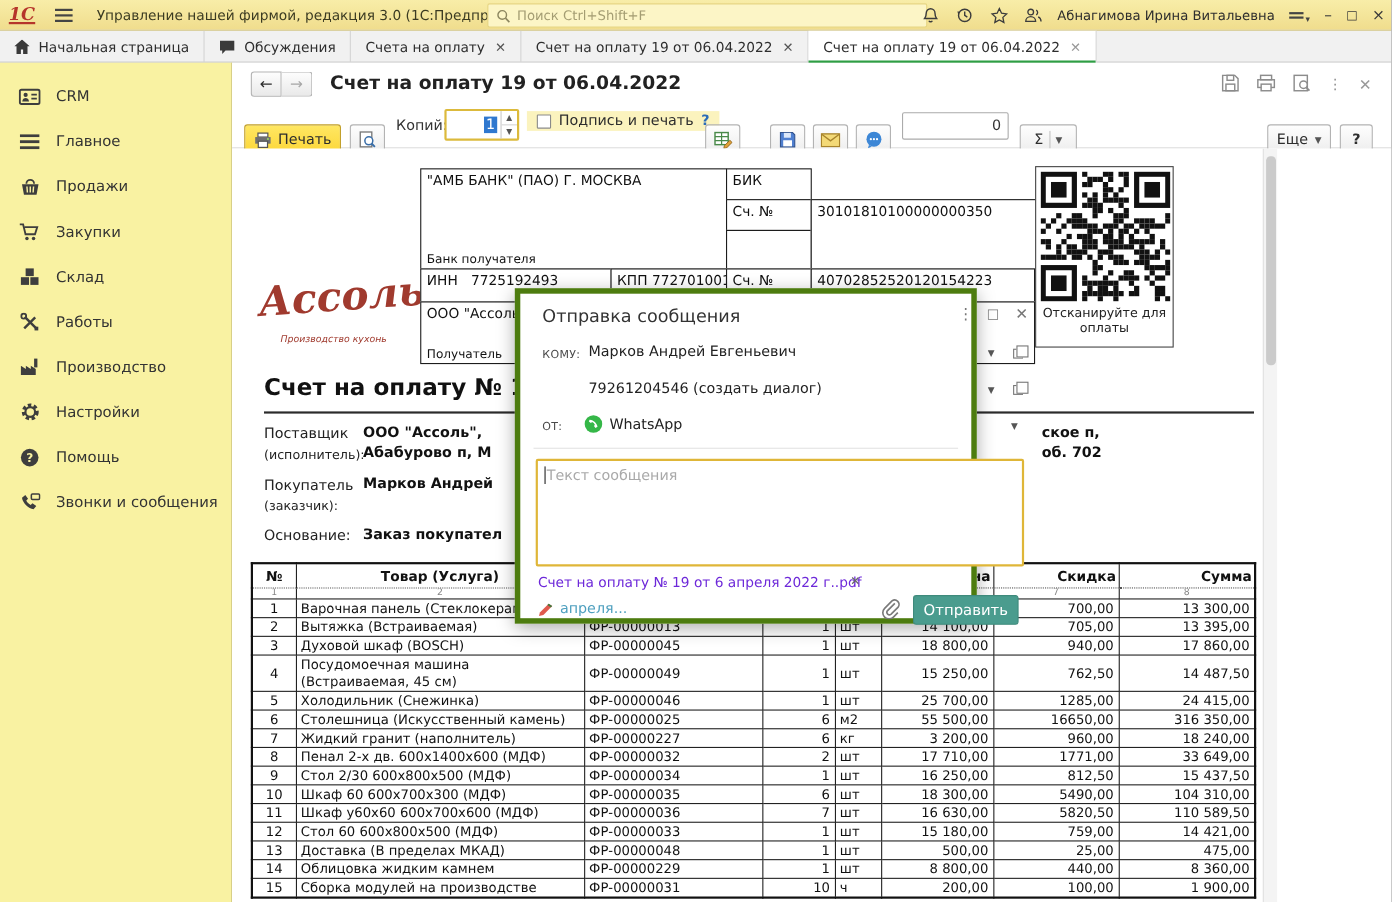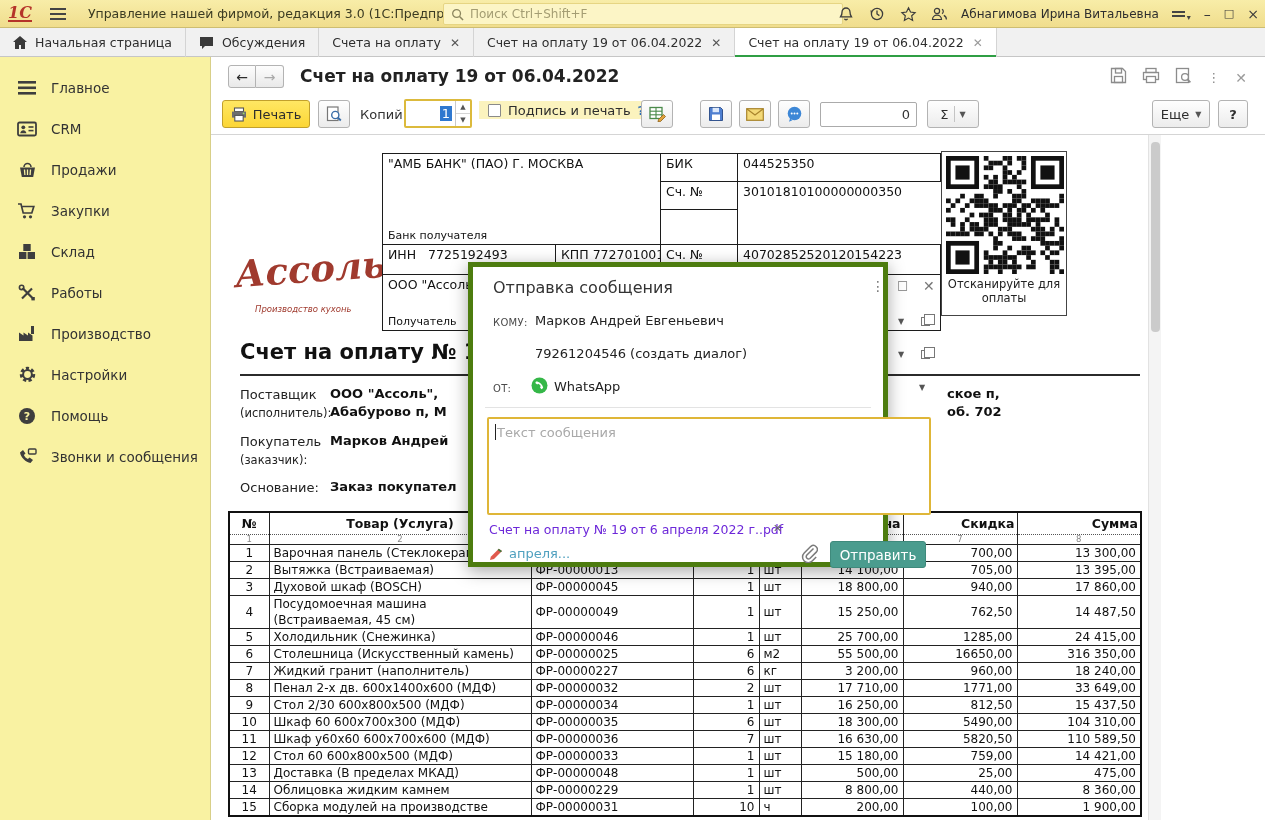--- a/index.html
+++ b/index.html
@@ -52,21 +52,21 @@
   .hbtn{width:28px;height:23px;border:1px solid #b3b3b3;background:linear-gradient(#fdfdfd,#e9e9e9);
     display:flex;align-items:center;justify-content:center;font-size:14px;cursor:pointer;}
   .hbtn.back{border-radius:3px 0 0 3px;color:#2b2b2b;}
   .hbtn.fwd{border-radius:0 3px 3px 0;border-left:none;color:#a8a8a8;}
   .formtitle{position:absolute;left:89px;top:9px;font-size:17px;font-weight:600;color:#222;white-space:nowrap;}
   .nav-icos{position:absolute;right:18px;top:10px;display:flex;gap:15px;align-items:center;color:#8c8c8c;}
   .nav-icos .dots{font-size:13px;color:#8c8c8c;cursor:pointer;letter-spacing:0;}
   .nav-icos .x{font-size:14px;color:#9a9a9a;cursor:pointer;}
 
   .cmdbar{position:relative;height:40px;border-bottom:1px solid #d5d5d5;}
-  .cbtn{position:absolute;top:5px;height:28px;border:1px solid #b3b3b3;border-radius:3px;
+  .cbtn{position:absolute;top:18px;height:28px;border:1px solid #b3b3b3;border-radius:3px;
     background:linear-gradient(#fefefe,#ececec);display:flex;align-items:center;justify-content:center;
     font-size:13px;color:#2d2d2d;cursor:pointer;}
   .btn-print{left:11px;width:88px;background:linear-gradient(#ffe763,#fcd636);border-color:#c2a02c;gap:6px;font-weight:400;}
   .btn-preview{left:107px;width:32px;}
   .lbl-copies{position:absolute;left:149px;top:12px;font-size:13px;}
   .spinner{position:absolute;left:193px;top:4px;width:68px;height:29px;border:2px solid #dcba3c;border-radius:2px;
     background:#fff;display:flex;align-items:stretch;}
   .spin-val{flex:1;display:flex;align-items:center;justify-content:flex-end;padding-right:3px;font-size:13px;}
   .spin-val .sel{background:#2f78cf;color:#fff;padding:0 2px;}
   .spin-arr{width:15px;border-left:1px solid #c9c9c9;display:flex;flex-direction:column;}
@@ -237,39 +237,39 @@
     </div>
     <div class="tab active">
       <span>Счет на оплату 19 от 06.04.2022</span>
       <span class="tclose" style="color:#999;">✕</span>
     </div>
   </nav>
 
   <aside class="sidebar">
     <div class="sb-item">
       <span class="sb-ic">
-          <svg width="18" height="14" viewBox="0 0 18 14">
-            <rect width="18" height="2.6" fill="#3e3e3e"></rect>
-            <rect y="5.5" width="18" height="2.6" fill="#3e3e3e"></rect>
-            <rect y="11" width="18" height="2.6" fill="#3e3e3e"></rect>
-          </svg>
-        </span>
-      <span>Главное</span>
-    </div>
-    <div class="sb-item">
-      <span class="sb-ic">
           <svg width="20" height="16" viewBox="0 0 20 16">
             <rect x="1" y="1.5" width="18" height="13" rx="1.5" fill="none" stroke="#3e3e3e" stroke-width="1.8"></rect>
             <circle cx="6.3" cy="6.3" r="1.9" fill="#3e3e3e"></circle>
             <path d="M3.2 12.2c.4-2 1.6-3 3.1-3s2.7 1 3.1 3z" fill="#3e3e3e"></path>
             <line x1="11.5" y1="6" x2="16.5" y2="6" stroke="#3e3e3e" stroke-width="1.6"></line>
             <line x1="11.5" y1="9.6" x2="16.5" y2="9.6" stroke="#3e3e3e" stroke-width="1.6"></line>
           </svg>
         </span>
       <span>CRM</span>
+    </div>
+    <div class="sb-item">
+      <span class="sb-ic">
+          <svg width="18" height="14" viewBox="0 0 18 14">
+            <rect width="18" height="2.6" fill="#3e3e3e"></rect>
+            <rect y="5.5" width="18" height="2.6" fill="#3e3e3e"></rect>
+            <rect y="11" width="18" height="2.6" fill="#3e3e3e"></rect>
+          </svg>
+        </span>
+      <span>Главное</span>
     </div>
     <div class="sb-item">
       <span class="sb-ic">
           <svg width="19" height="18" viewBox="0 0 19 18">
             <path d="M6 6a3.5 3.5 0 0 1 7 0" fill="none" stroke="#3e3e3e" stroke-width="1.6"></path>
             <path d="M2 6.5h15l-1.8 9.5H3.8z" fill="#3e3e3e"></path>
             <line x1="6.5" y1="8.5" x2="6.9" y2="14" stroke="#f9f2a2" stroke-width="1.3"></line>
             <line x1="9.5" y1="8.5" x2="9.5" y2="14" stroke="#f9f2a2" stroke-width="1.3"></line>
             <line x1="12.5" y1="8.5" x2="12.1" y2="14" stroke="#f9f2a2" stroke-width="1.3"></line>
           </svg>
@@ -457,21 +457,20 @@
     <div class="docarea">
 
       <div class="asslogo">Ассоль</div>
       <div class="asstag">Производство кухонь</div>
 
       <div class="bcell" style="left:171px;top:18px;width:279px;height:92px;">
         <span>"АМБ БАНК" (ПАО) Г. МОСКВА</span>
         <span class="sub">Банк получателя</span>
       </div>
       <div class="bcell" style="left:449px;top:18px;width:78px;height:29px;">БИК</div>
-      <div class="bcell" style="left:526px;top:18px;width:204px;height:29px;">044525350</div>
       <div class="bcell" style="left:449px;top:46px;width:78px;height:29px;">Сч. №</div>
       <div class="bcell" style="left:449px;top:74px;width:78px;height:36px;"></div>
       <div class="bcell" style="left:526px;top:46px;width:248px;height:64px;">30101810100000000350</div>
       <div class="bcell" style="left:171px;top:109px;width:174px;height:31px;">
         <span>ИНН</span>&nbsp;&nbsp;&nbsp;<b style="font-weight:normal">7725192493</b>
       </div>
       <div class="bcell" style="left:344px;top:109px;width:106px;height:31px;">
         <span>КПП</span>&nbsp;<span>772701001</span>
       </div>
       <div class="bcell" style="left:449px;top:109px;width:78px;height:31px;">Сч. №</div>

